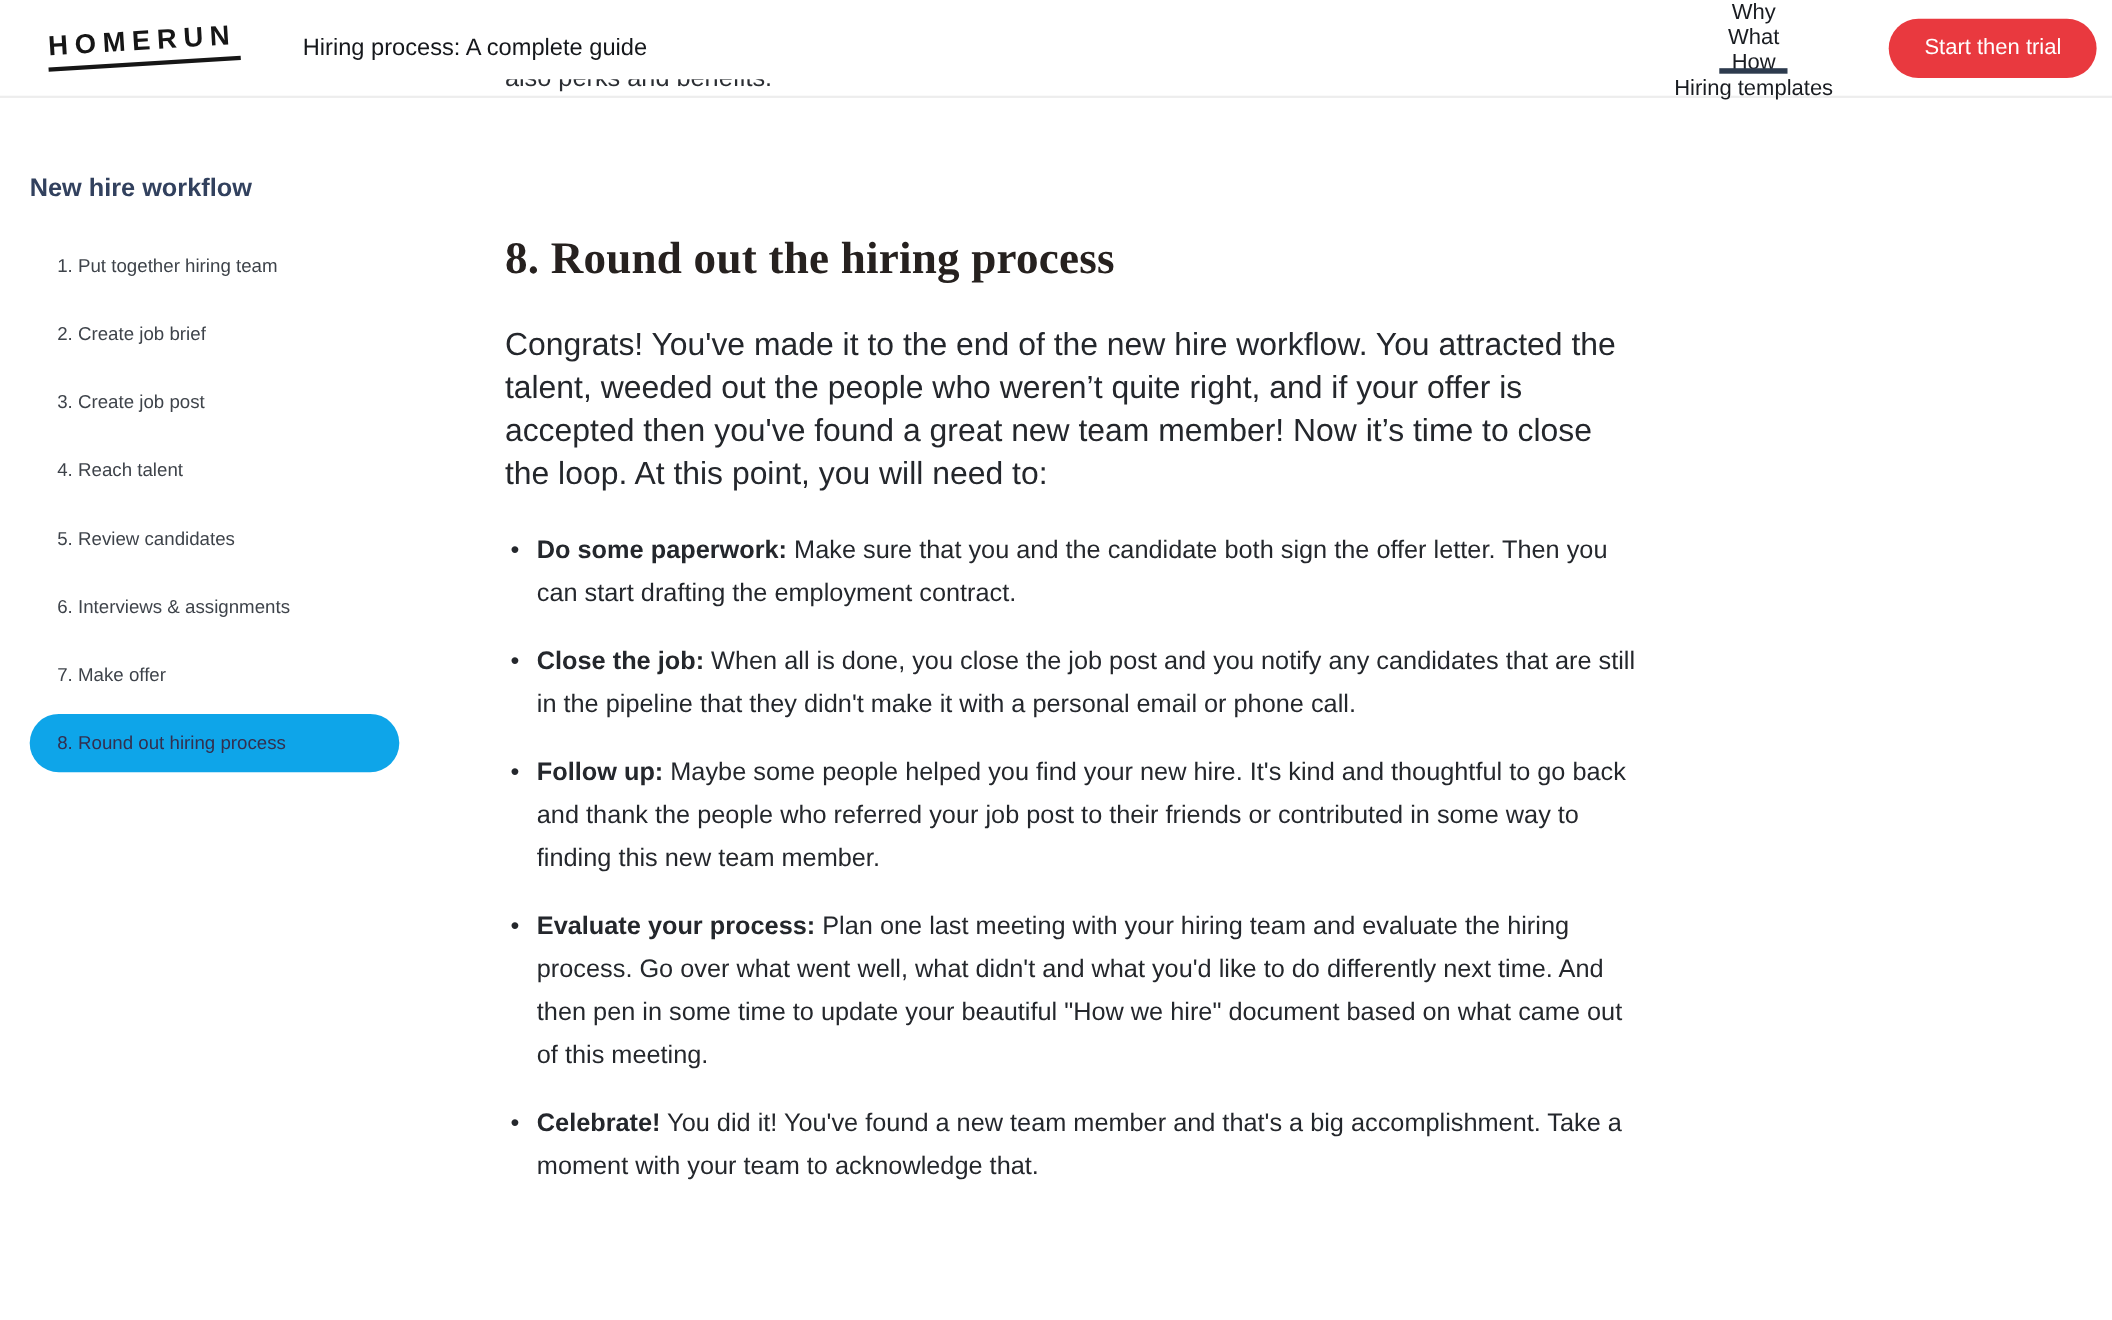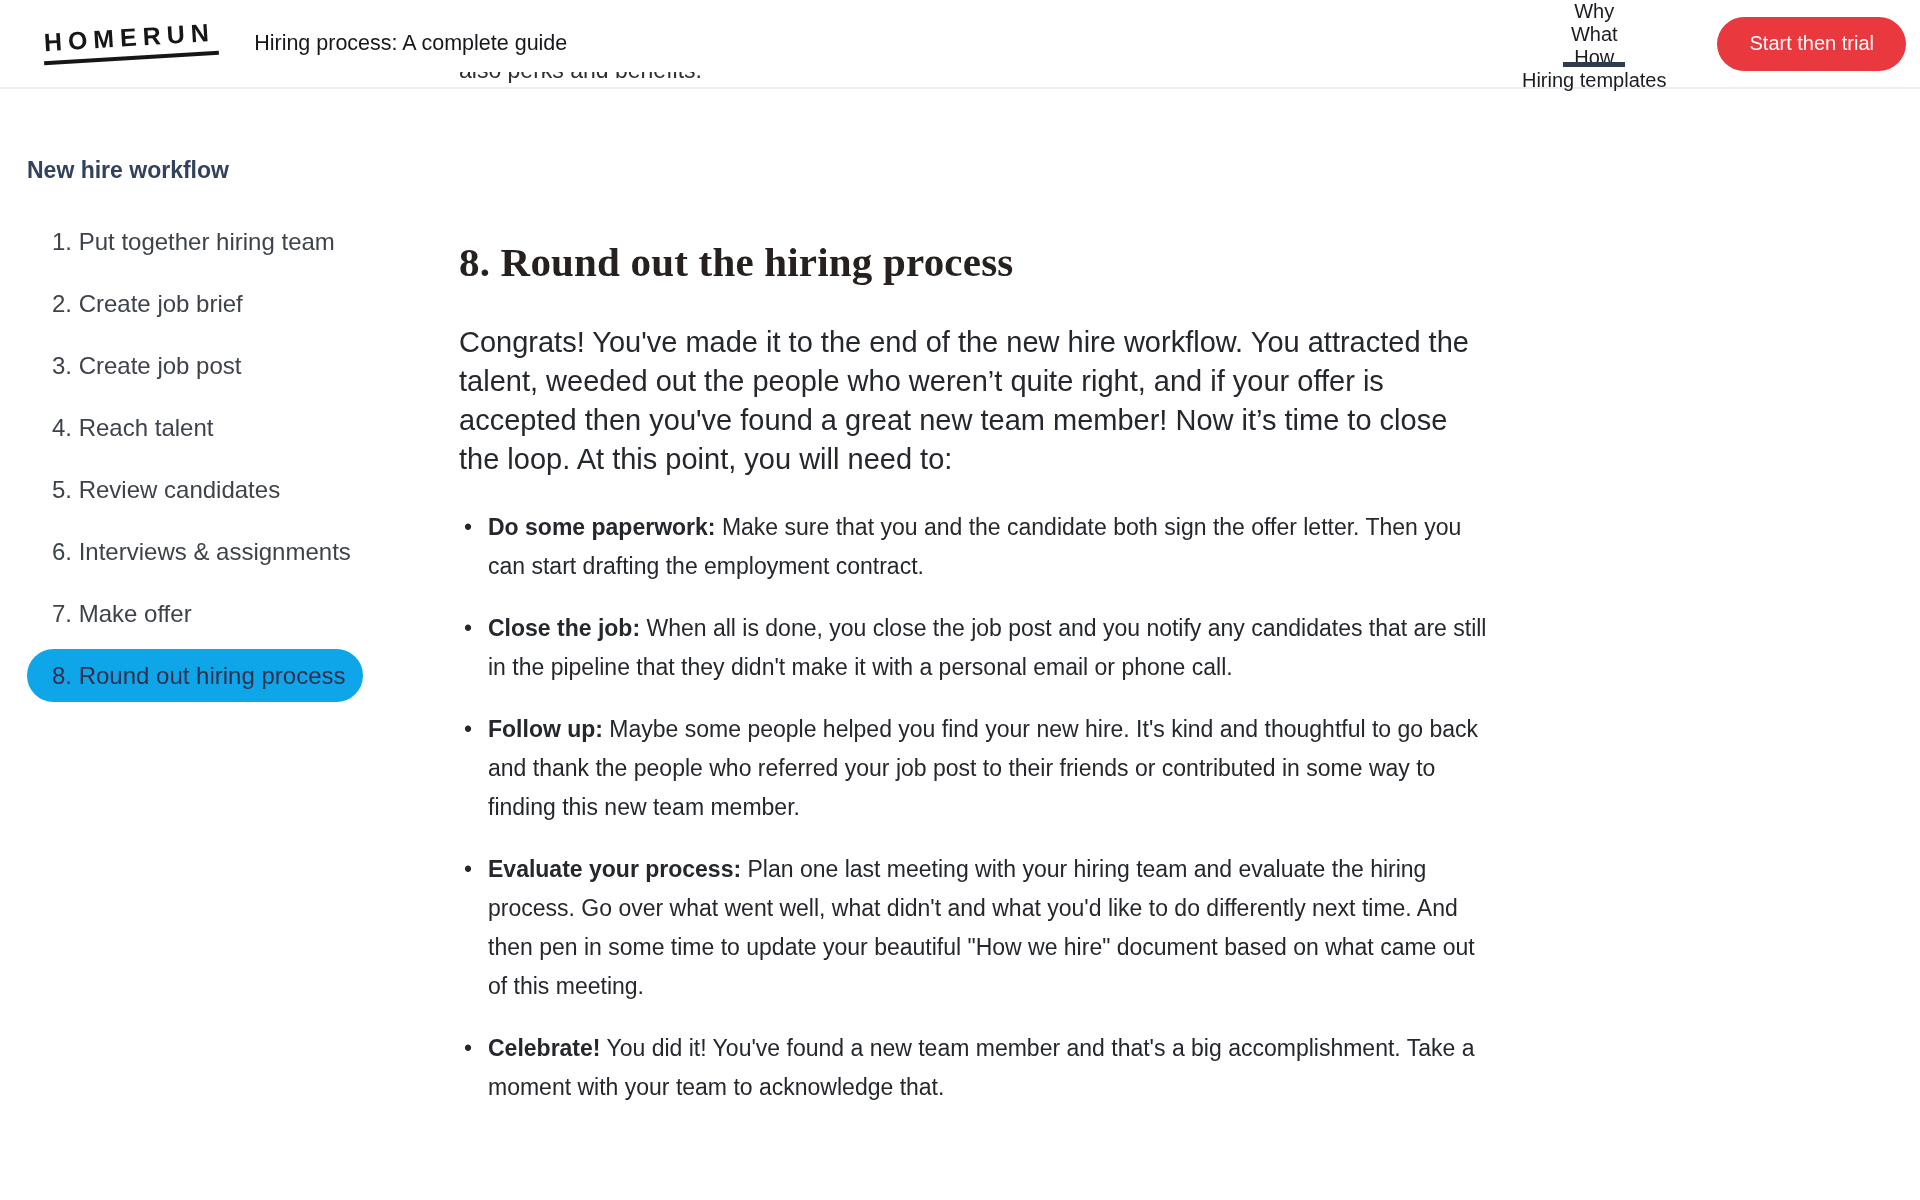--- a/index.html
+++ b/index.html
@@ -21,21 +21,21 @@
   }
   .logo-wrap {
     transform: rotate(-3.5deg); margin-top: -4px; cursor: pointer;
   }
   .logo-text {
     display: block; font-size: 25px; font-weight: 700; letter-spacing: 6px;
     color: #161616; padding: 0 3px 4px 1px; border-bottom: 4px solid #161616;
     white-space: nowrap;
   }
   .header-title {
-    margin-left: 36px; font-size: 21.5px; color: #16181c; white-space: nowrap;
+    margin-left: 57px; font-size: 21.5px; color: #16181c; white-space: nowrap;
   }
   .spacer { flex: 1; }
   .nav { display: flex; align-items: center; height: 100%; margin-right: 30px; flex-direction: column; }
   .nav-item {
     position: relative; height: 100%; display: flex; align-items: center;
     padding: 0 21px; font-size: 20px; color: #191c21; cursor: pointer;
     white-space: nowrap;
   }
   .nav-item.active::after {
     content: ""; position: absolute; left: 10px; right: 10px; bottom: 2px;
@@ -59,28 +59,28 @@
 
   
   .sidebar { position: absolute; left: 27px; top: 155px; width: 336px; }
   .sidebar-heading {
     margin: 0; font-size: 23px; font-weight: 700; color: #32415e;
     line-height: 30px;
   }
   .sidebar-list { margin-top: 30px; }
   .side-item {
     height: 53px; display: flex; align-items: center; padding: 0 25px;
-    font-size: 24px; color: #3e434a; border-radius: 27px; cursor: pointer;
+    font-size: 17px; color: #3e434a; border-radius: 27px; cursor: pointer;
     white-space: nowrap;
   }
   .side-item + .side-item { margin-top: 9px; }
   .side-item.active { background: #0ea5e9; color: #332f4e; }
 
   
-  .main { position: absolute; left: 459px; top: 89px; width: 1120px; margin-top: 28px; }
+  .main { position: absolute; left: 459px; top: 89px; width: 1120px; }
   .article-heading {
     margin: 121px 0 0 0;
     font-family: "Liberation Serif", serif; font-weight: 700;
     font-size: 41px; color: #26211f; letter-spacing: 0.2px;
   }
   .intro {
     margin-top: 37px; width: 1030px;
     font-size: 29px; line-height: 39px; color: #24272c;
   }
   .bullets { list-style: none; margin: 21px 0 0 0; padding: 0; width: 1030px; }

